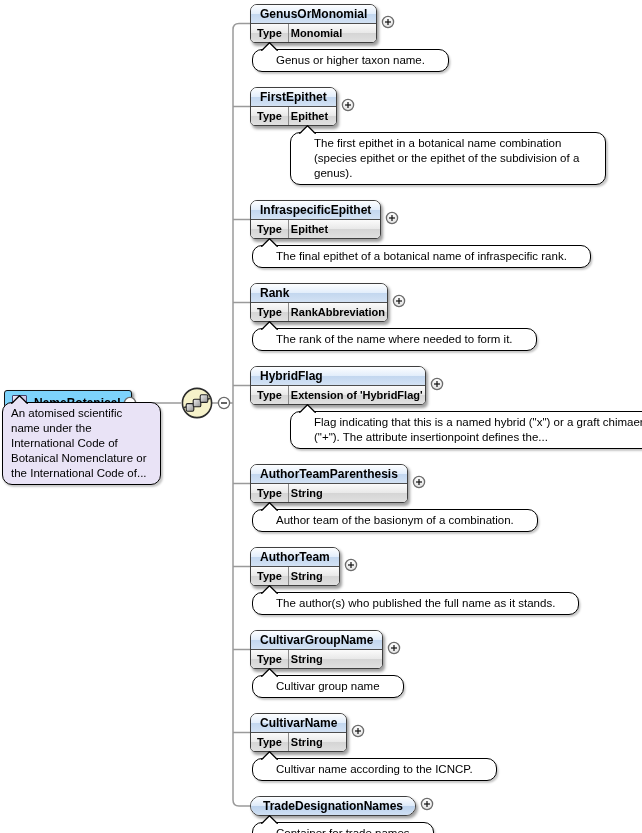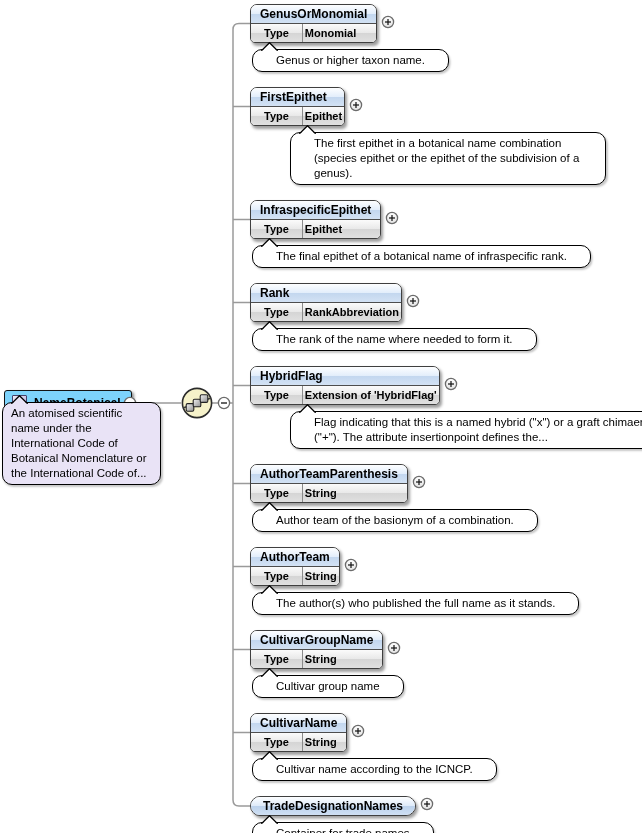--- a/index.html
+++ b/index.html
@@ -38,21 +38,21 @@
     background:linear-gradient(to bottom,#fdfeff 0%,#e3eefb 48%,#c3d7ef 52%,#d3e2f4 100%);
     white-space:nowrap;
   }
   .node-type-row {
     display:flex; align-items:stretch;
     border-top:1px solid #4d4d4d;
     background:linear-gradient(to bottom,#fbfbfb 0%,#e9e9e9 48%,#d5d5d5 52%,#e0e0e0 100%);
     font-size:11px; font-weight:bold; color:#000;
     line-height:14px;
   }
-  .type-label { padding:2px 13px; }
+  .type-label { padding:2px 6px; }
   .type-value { padding:2px 2px; border-left:1px solid #8a8a8a; white-space:nowrap; }
 
   .child.pill .node-box { border-radius:10px; }
   .child.pill .node-header {
     padding:2px 12px;
     background:linear-gradient(to bottom,#fdfeff 0%,#dfebf9 48%,#bcd2ec 52%,#cfdff3 100%);
   }
 
   .plus-icon { margin-left:4px; flex:0 0 auto; cursor:pointer; }
 

